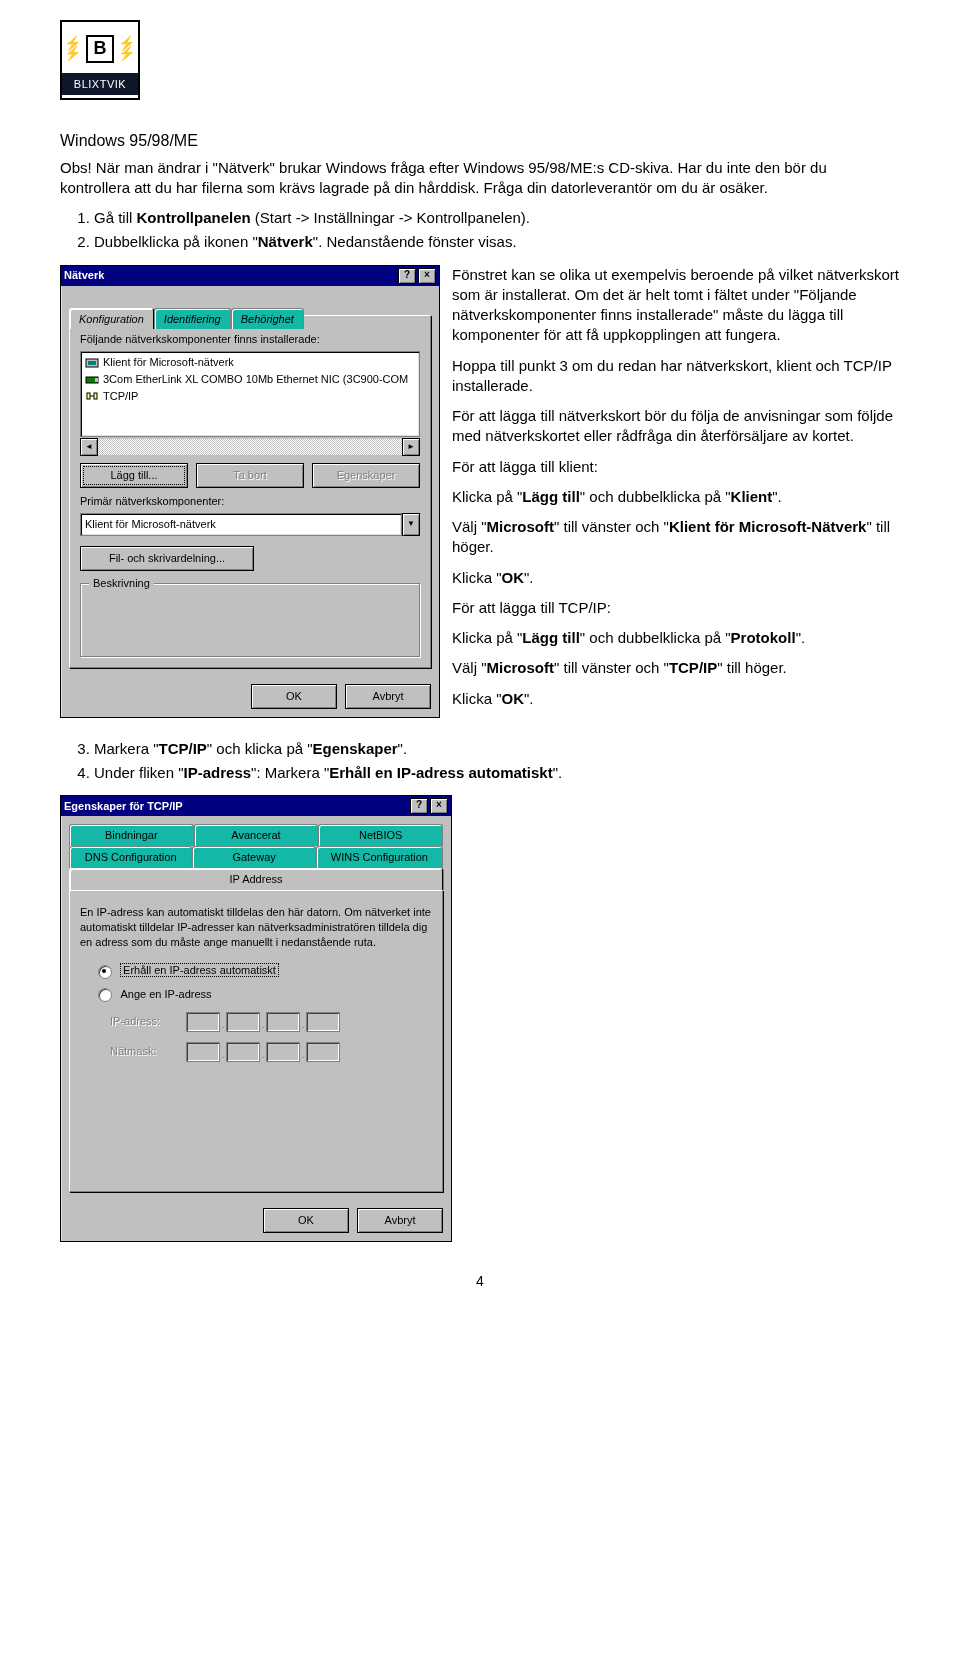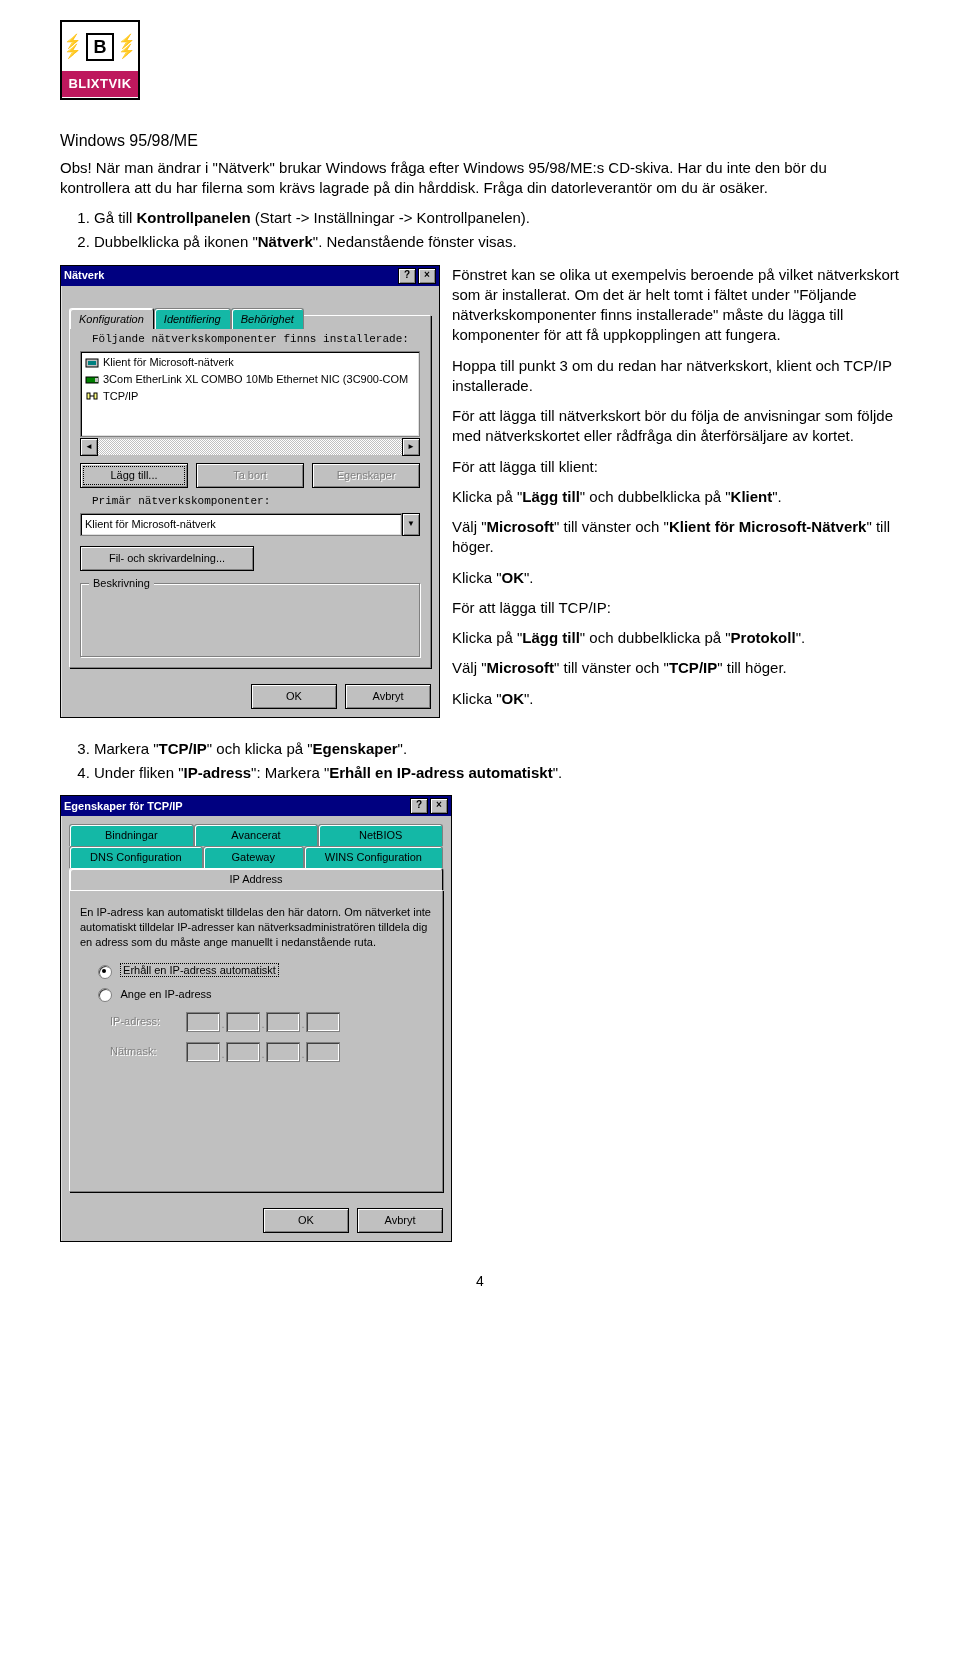--- a/index.html
+++ b/index.html
@@ -43,26 +43,26 @@
     border: 2px solid #000;
     width: 24px;
     height: 24px;
     display: flex;
     align-items: center;
     justify-content: center;
     margin: 0 4px;
     font-size: 18px;
   }
   .logo-text {
-    background: #be185d;
+    background: #0f172a;
     color: #fff;
     width: 100%;
     text-align: center;
-    font-size: 13px;
-    font-weight: bold;
+    font-size: 11px;
+    font-weight: normal;
     padding: 4px 0;
     letter-spacing: 0.5px;
   }
   h1 {
     font-size: 16px;
     font-weight: normal;
     margin: 0 0 6px 0;
   }
   p { margin: 0 0 10px 0; }
   ol {
@@ -141,21 +141,21 @@
   .tabpanel {
     border: 1px solid #808080;
     border-top-color: #fff;
     border-left-color: #fff;
     box-shadow: 1px 1px 0 #000;
     padding: 10px;
     position: relative;
     z-index: 1;
   }
 
-  .label { margin: 6px 0 4px 12px; display:block;font-family:Liberation Mono, monospace; }
+  .label { margin: 6px 0 4px 0; display:block; }
 
   .sunken {
     background: #fff;
     border: 1px solid #808080;
     box-shadow: inset 1px 1px 0 #000, inset -1px -1px 0 #dfdfdf;
     padding: 2px;
   }
   .listbox {
     height: 80px;
     overflow: hidden;
@@ -272,21 +272,21 @@
     content:"";position:absolute;top:3px;left:3px;width:4px;height:4px;background:#000;border-radius:50%;
   }
   .radio-row { margin: 8px 0 6px 18px; }
   .disabled-text{ color:#808080; text-shadow:1px 1px 0 #fff; }
   .field-row { display:flex; align-items:center; margin: 10px 0 4px 30px;}
   .field-row .lbl { width: 70px; }
 
   .pagenum { text-align:center; margin-top:30px; font-size:14px;}
 
   .tabs2-row { display:flex; flex-wrap:wrap; }
-  .tabs2-row .tab { flex:1; text-align:center; padding:3px 20px; white-space:nowrap; font-size:11px;}
+  .tabs2-row .tab { flex:1; text-align:center; padding:3px 14px; white-space:nowrap; font-size:11px;}
 </style>
 </head>
 <body>
 
 <div class="page">
 
   <div class="logo">
     <div class="logo-top">
       <span class="logo-bolt-left">⚡<br>⚡</span>
       <span class="logo-b">B</span>

